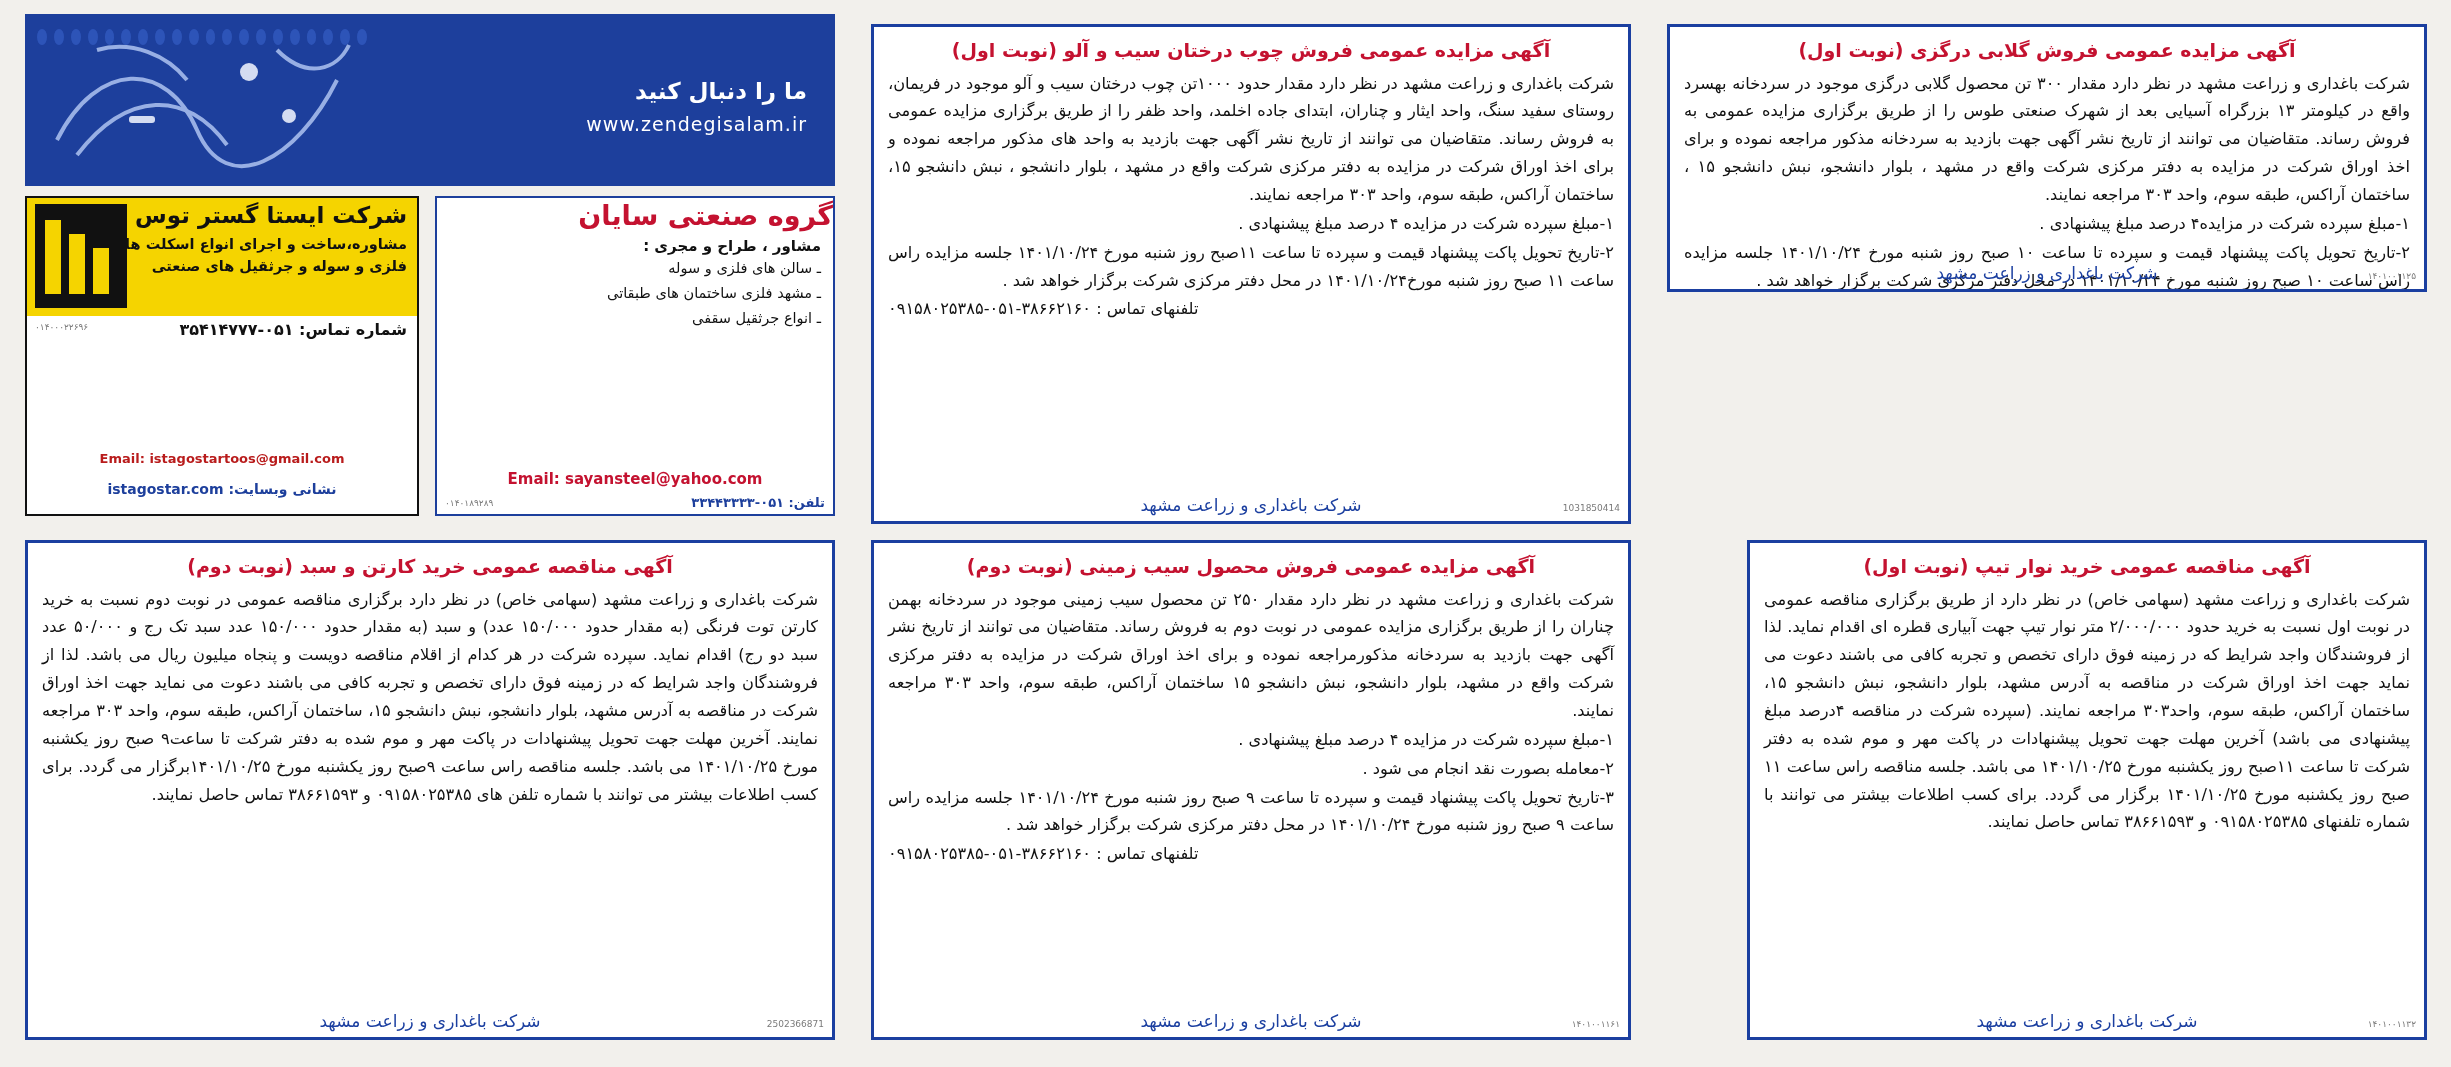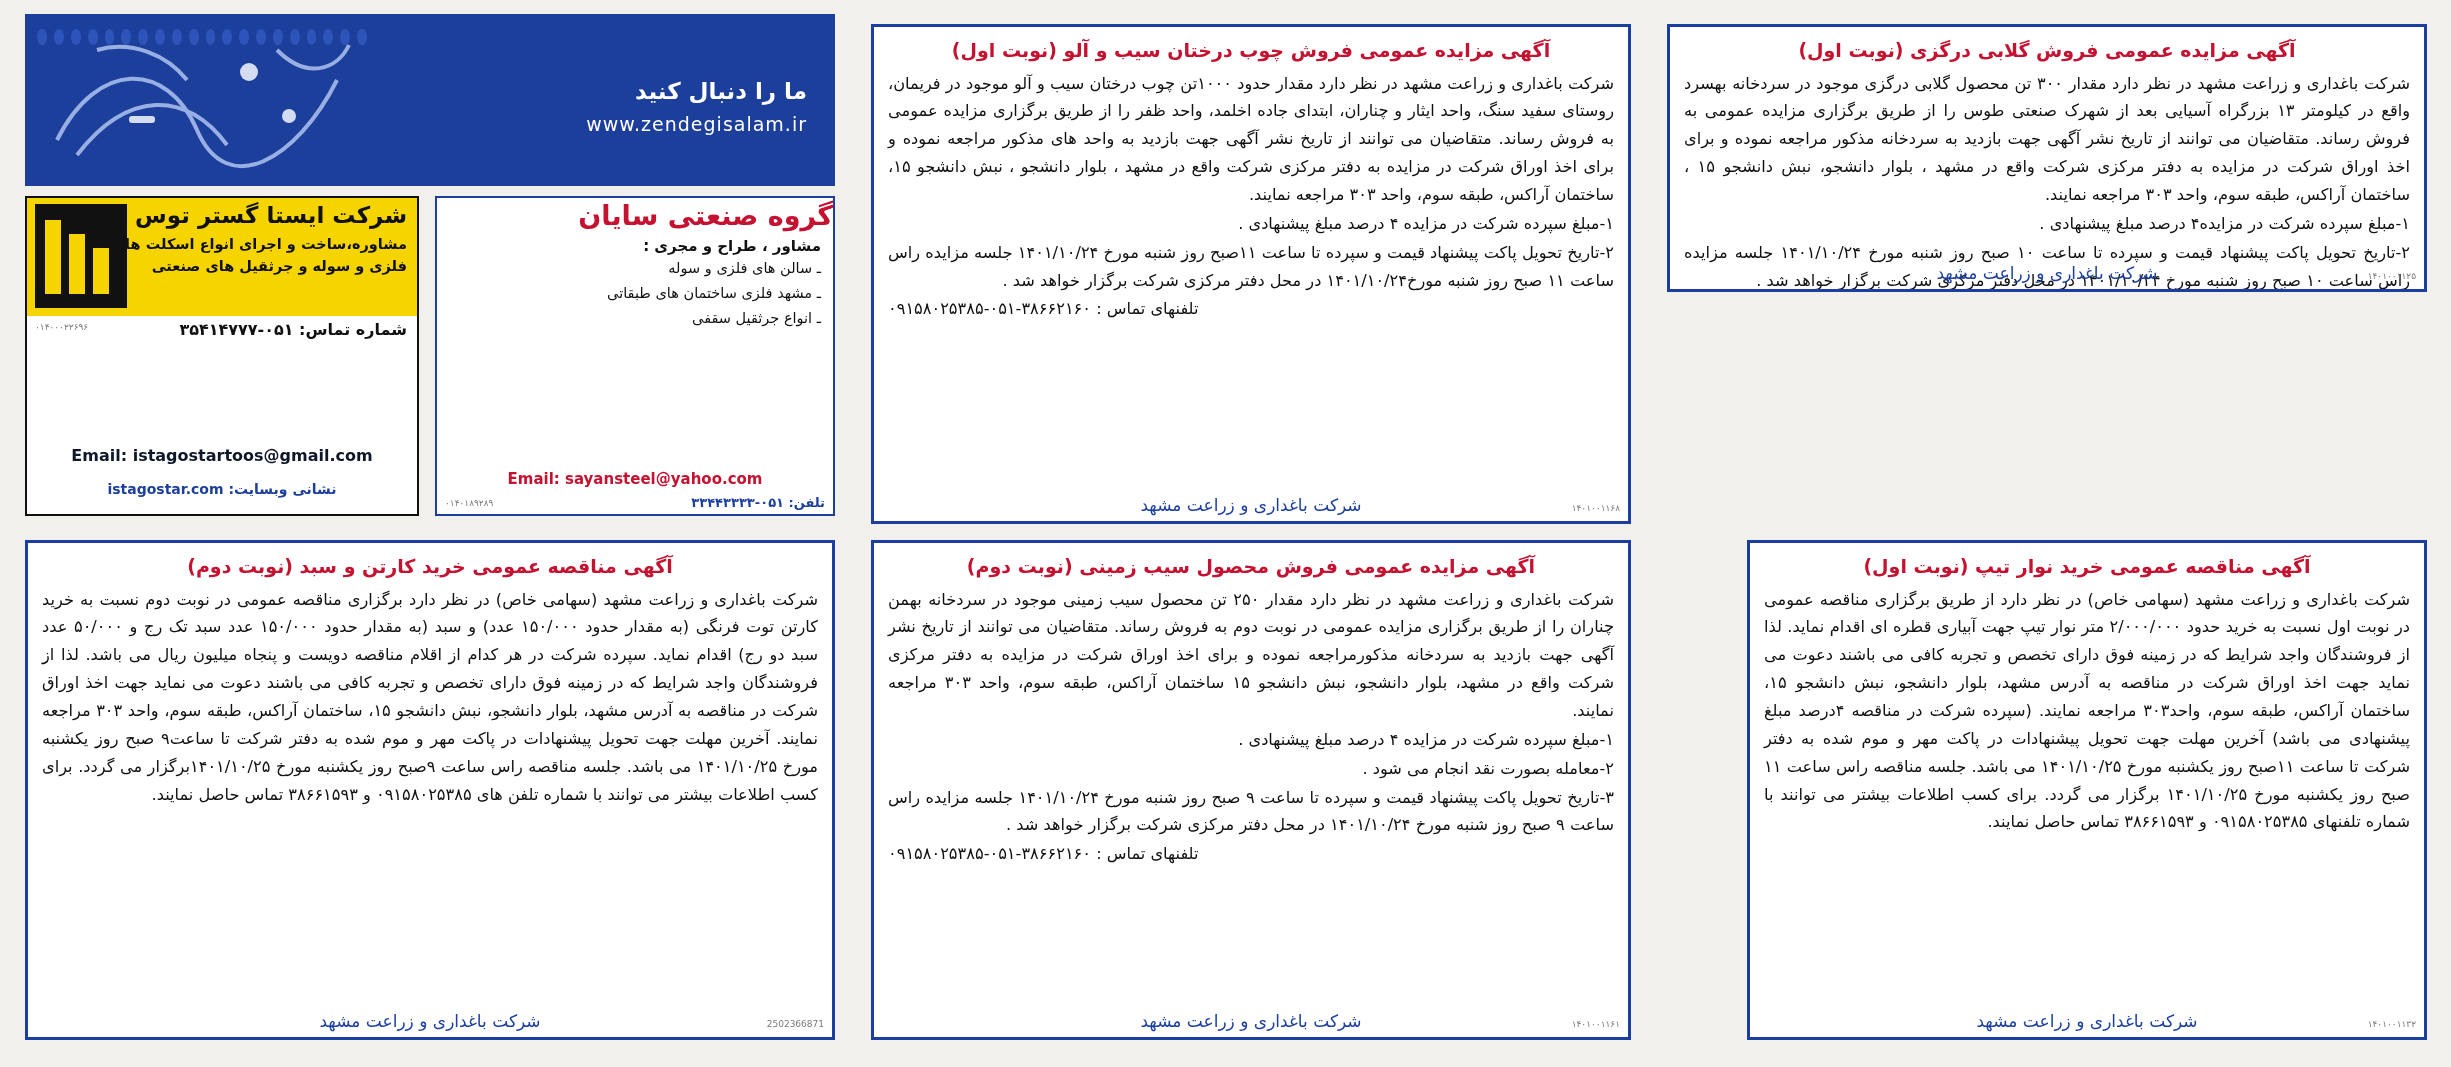--- a/index.html
+++ b/index.html
@@ -113,22 +113,22 @@
     position:absolute;top:36px;right:10px;width:300px;color:#111;font-size:14.5px;line-height:1.5;text-align:right;font-weight:bold;
   }
   .istag-logo{
     position:absolute;top:6px;left:8px;width:92px;height:104px;background:#111;
   }
   .istag-logo .bar{position:absolute;background:#f5d400;}
   .istag-phone{
     position:absolute;top:122px;right:10px;color:#111;font-size:16px;font-weight:bold;
   }
   .istag-red{
-    position:absolute;bottom:2px;right:0;left:0;background:#ffffff;color:#0f172a;
-    font-size:16px;font-weight:bold;text-align:center;line-height:1.5;direction:ltr;
+    position:absolute;bottom:2px;right:0;left:0;background:#ffffff;color:#b91c1c;
+    font-size:13px;font-weight:bold;text-align:center;line-height:1.5;direction:ltr;
   }
   .istag-blue{color:#1d3f9c;direction:rtl;font-size:14px;}
   .istag-code{position:absolute;top:124px;left:8px;color:#7a7a7a;font-size:9px;direction:ltr;}
 </style>
 </head>
 <body>
 
 <div class="page">
 
   <div class="ad" style="right:24px;top:24px;width:760px;height:268px;">
@@ -154,21 +154,21 @@
 
   <div class="ad" style="right:820px;top:24px;width:760px;height:500px;">
     <div class="ad-title">آگهی مزایده عمومی فروش چوب درختان سیب و آلو (نوبت اول)</div>
     <div class="ad-body">
       <p>شرکت باغداری و زراعت مشهد در نظر دارد مقدار حدود ۱۰۰۰تن چوب درختان سیب و آلو موجود در فریمان، روستای سفید سنگ، واحد ایثار و چناران، ابتدای جاده اخلمد، واحد ظفر را از طریق برگزاری مزایده عمومی به فروش رساند. متقاضیان می توانند از تاریخ نشر آگهی جهت بازدید به واحد های مذکور مراجعه نموده و برای اخذ اوراق شرکت در مزایده به دفتر مرکزی شرکت واقع در مشهد ، بلوار دانشجو ، نبش دانشجو ۱۵، ساختمان آراکس، طبقه سوم، واحد ۳۰۳ مراجعه نمایند.</p>
       <p>۱-مبلغ سپرده شرکت در مزایده ۴ درصد مبلغ پیشنهادی .</p>
       <p>۲-تاریخ تحویل پاکت پیشنهاد قیمت و سپرده تا ساعت ۱۱صبح روز شنبه مورخ ۱۴۰۱/۱۰/۲۴ جلسه مزایده راس ساعت ۱۱ صبح روز شنبه مورخ۱۴۰۱/۱۰/۲۴ در محل دفتر مرکزی شرکت برگزار خواهد شد .</p>
       <p class="tel-line">تلفنهای تماس : ۳۸۶۶۲۱۶۰-۰۵۱-۰۹۱۵۸۰۲۵۳۸۵</p>
     </div>
     <div class="ad-foot">شرکت باغداری و زراعت مشهد</div>
-    <div class="ad-code">۱۴۰۱۰۰۱۱۶۸</div>
+    <div class="ad-code">1031850414</div>
   </div>
 
   <div class="ad" style="right:820px;top:540px;width:760px;height:500px;">
     <div class="ad-title">آگهی مزایده عمومی فروش محصول سیب زمینی (نوبت دوم)</div>
     <div class="ad-body">
       <p>شرکت باغداری و زراعت مشهد در نظر دارد مقدار ۲۵۰ تن محصول سیب زمینی موجود در سردخانه بهمن چناران را از طریق برگزاری مزایده عمومی در نوبت دوم به فروش رساند. متقاضیان می توانند از تاریخ نشر آگهی جهت بازدید به سردخانه مذکورمراجعه نموده و برای اخذ اوراق شرکت در مزایده به دفتر مرکزی شرکت واقع در مشهد، بلوار دانشجو، نبش دانشجو ۱۵ ساختمان آراکس، طبقه سوم، واحد ۳۰۳ مراجعه نمایند.</p>
       <p>۱-مبلغ سپرده شرکت در مزایده ۴ درصد مبلغ پیشنهادی .</p>
       <p>۲-معامله بصورت نقد انجام می شود .</p>
       <p>۳-تاریخ تحویل پاکت پیشنهاد قیمت و سپرده تا ساعت ۹ صبح روز شنبه مورخ ۱۴۰۱/۱۰/۲۴ جلسه مزایده راس ساعت ۹ صبح روز شنبه مورخ ۱۴۰۱/۱۰/۲۴ در محل دفتر مرکزی شرکت برگزار خواهد شد .</p>
       <p class="tel-line">تلفنهای تماس : ۳۸۶۶۲۱۶۰-۰۵۱-۰۹۱۵۸۰۲۵۳۸۵</p>

